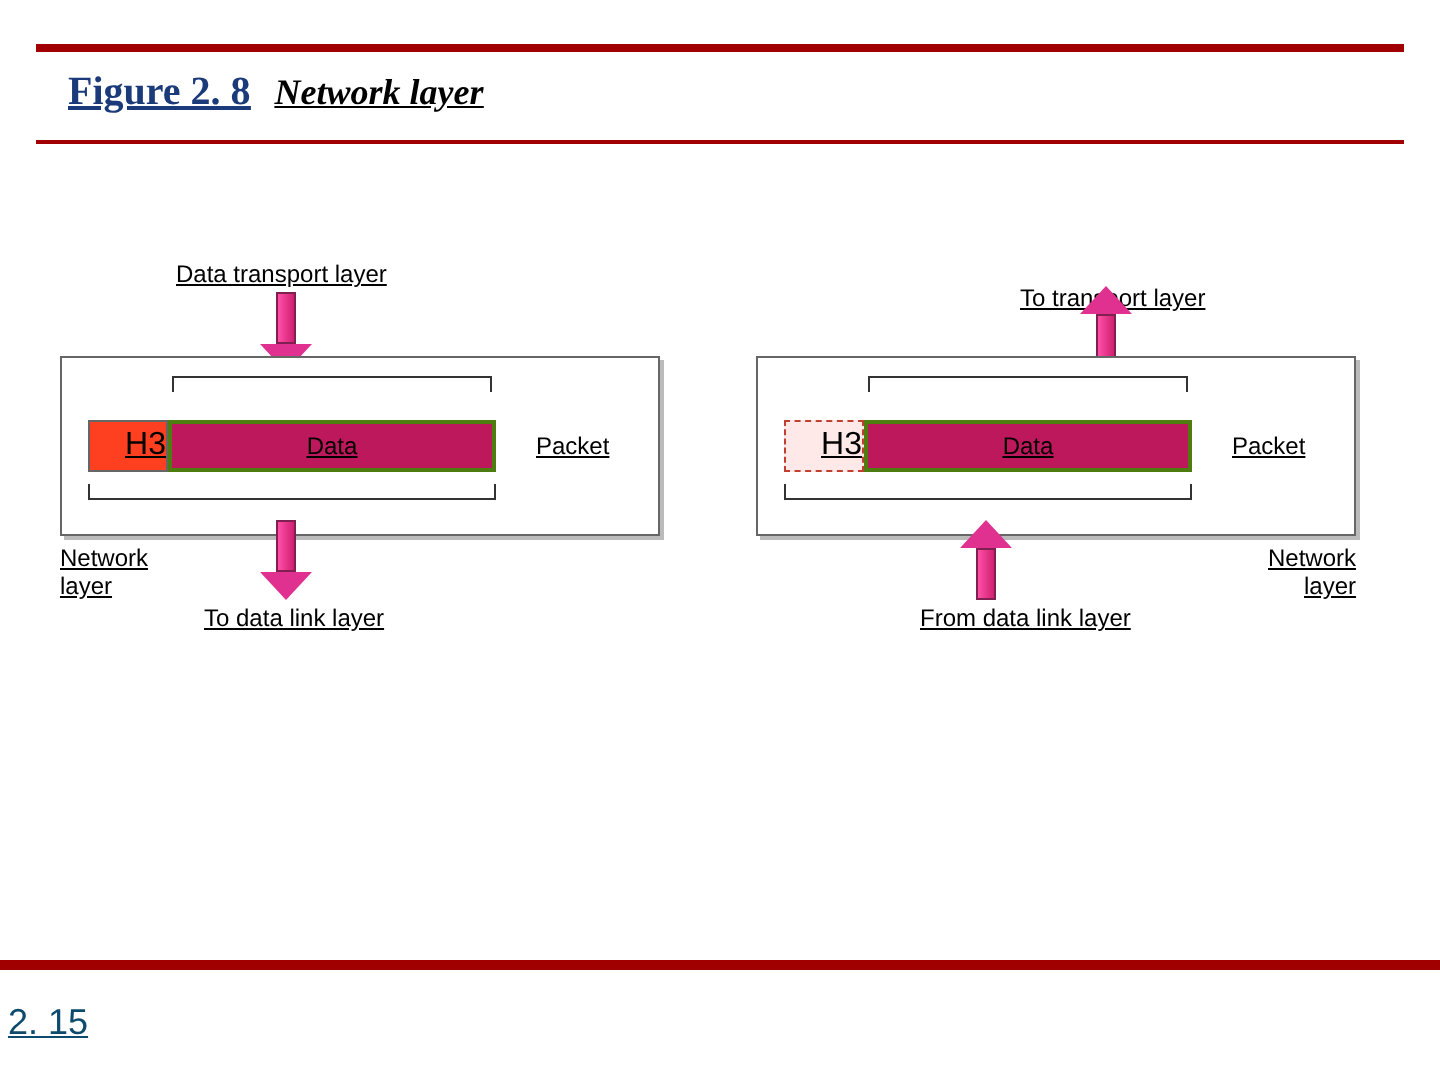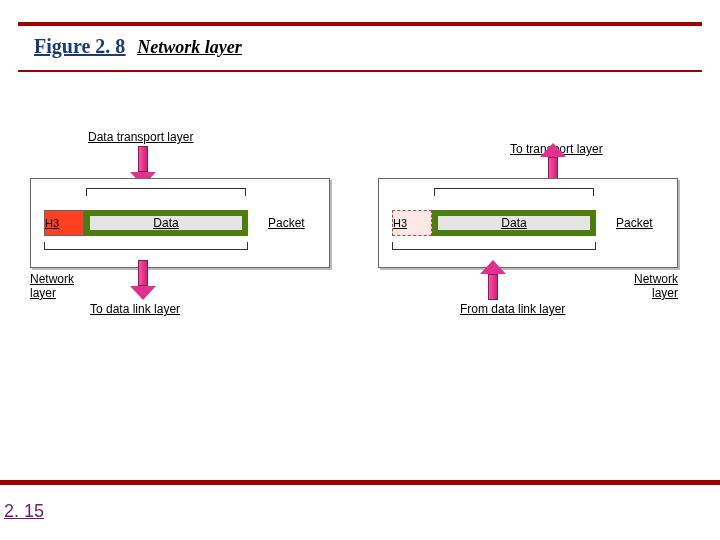--- a/index.html
+++ b/index.html
@@ -45,21 +45,21 @@
     width: 720px;
     height: 5px;
     background: #a00000;
   }
   .page-no {
     position: absolute;
     left: 4px;
     bottom: 18px;
     font-family: Arial, sans-serif;
     font-size: 18px;
-    color: #701a75;
+    color: #0c4a6e;
   }
   .stage {
     position: absolute;
     top: 130px;
     left: 30px;
     width: 660px;
     height: 290px;
     font-family: Arial, sans-serif;
     font-size: 12px;
   }
@@ -69,31 +69,31 @@
     border: 1px solid #666;
     background: #fff;
     box-shadow: 2px 2px 0 #bbb;
   }
   .hdr {
     position: absolute;
     background: #ff4020;
     border: 1px solid #666;
     display: flex;
     align-items: center;
-    justify-content: flex-start;
-    font-size: 11px;
+    justify-content: flex-end;
+    font-size: 16px;
   }
   .hdr.dashed {
     background: #ffe8e8;
     border: 1px dashed #c04030;
   }
   .data {
     position: absolute;
-    background: #e5e5e5;
-    border: 6px solid #4d7c0f;
+    background: #be185d;
+    border: 2px solid #4d7c0f;
     display: flex;
     align-items: center;
     justify-content: center;
     font-size: 12px;
   }
   .bracket-h {
     position: absolute;
     border-left: 1px solid #333;
     border-right: 1px solid #333;
     border-top: 1px solid #333;
@@ -151,21 +151,21 @@
     <span>Data</span>
   </div>
   <div class="label" style="left:238px; top:86px;">Packet</div>
 
   <div class="bracket-h flip" style="left:14px; top:112px; width:204px; height:8px;"></div>
 
   <div class="arrow down" style="left:100px; top:130px; height:40px;">
     <div class="shaft" style="height:26px;"></div>
     <div class="head"></div>
   </div>
-  <div class="label" style="left:60px; top:172px;">To data link layer</div>
+  <div class="label" style="left:72px; top:172px;">To data link layer</div>
 
   <div class="label" style="left:0; top:142px; white-space:pre-line;">Network
 layer</div>
 
   <div class="label" style="left:480px; top:12px;">To transport layer</div>
   <div class="arrow up" style="left:510px; top:13px; height:40px;">
     <div class="shaft" style="height:26px;"></div>
     <div class="head"></div>
   </div>
 

